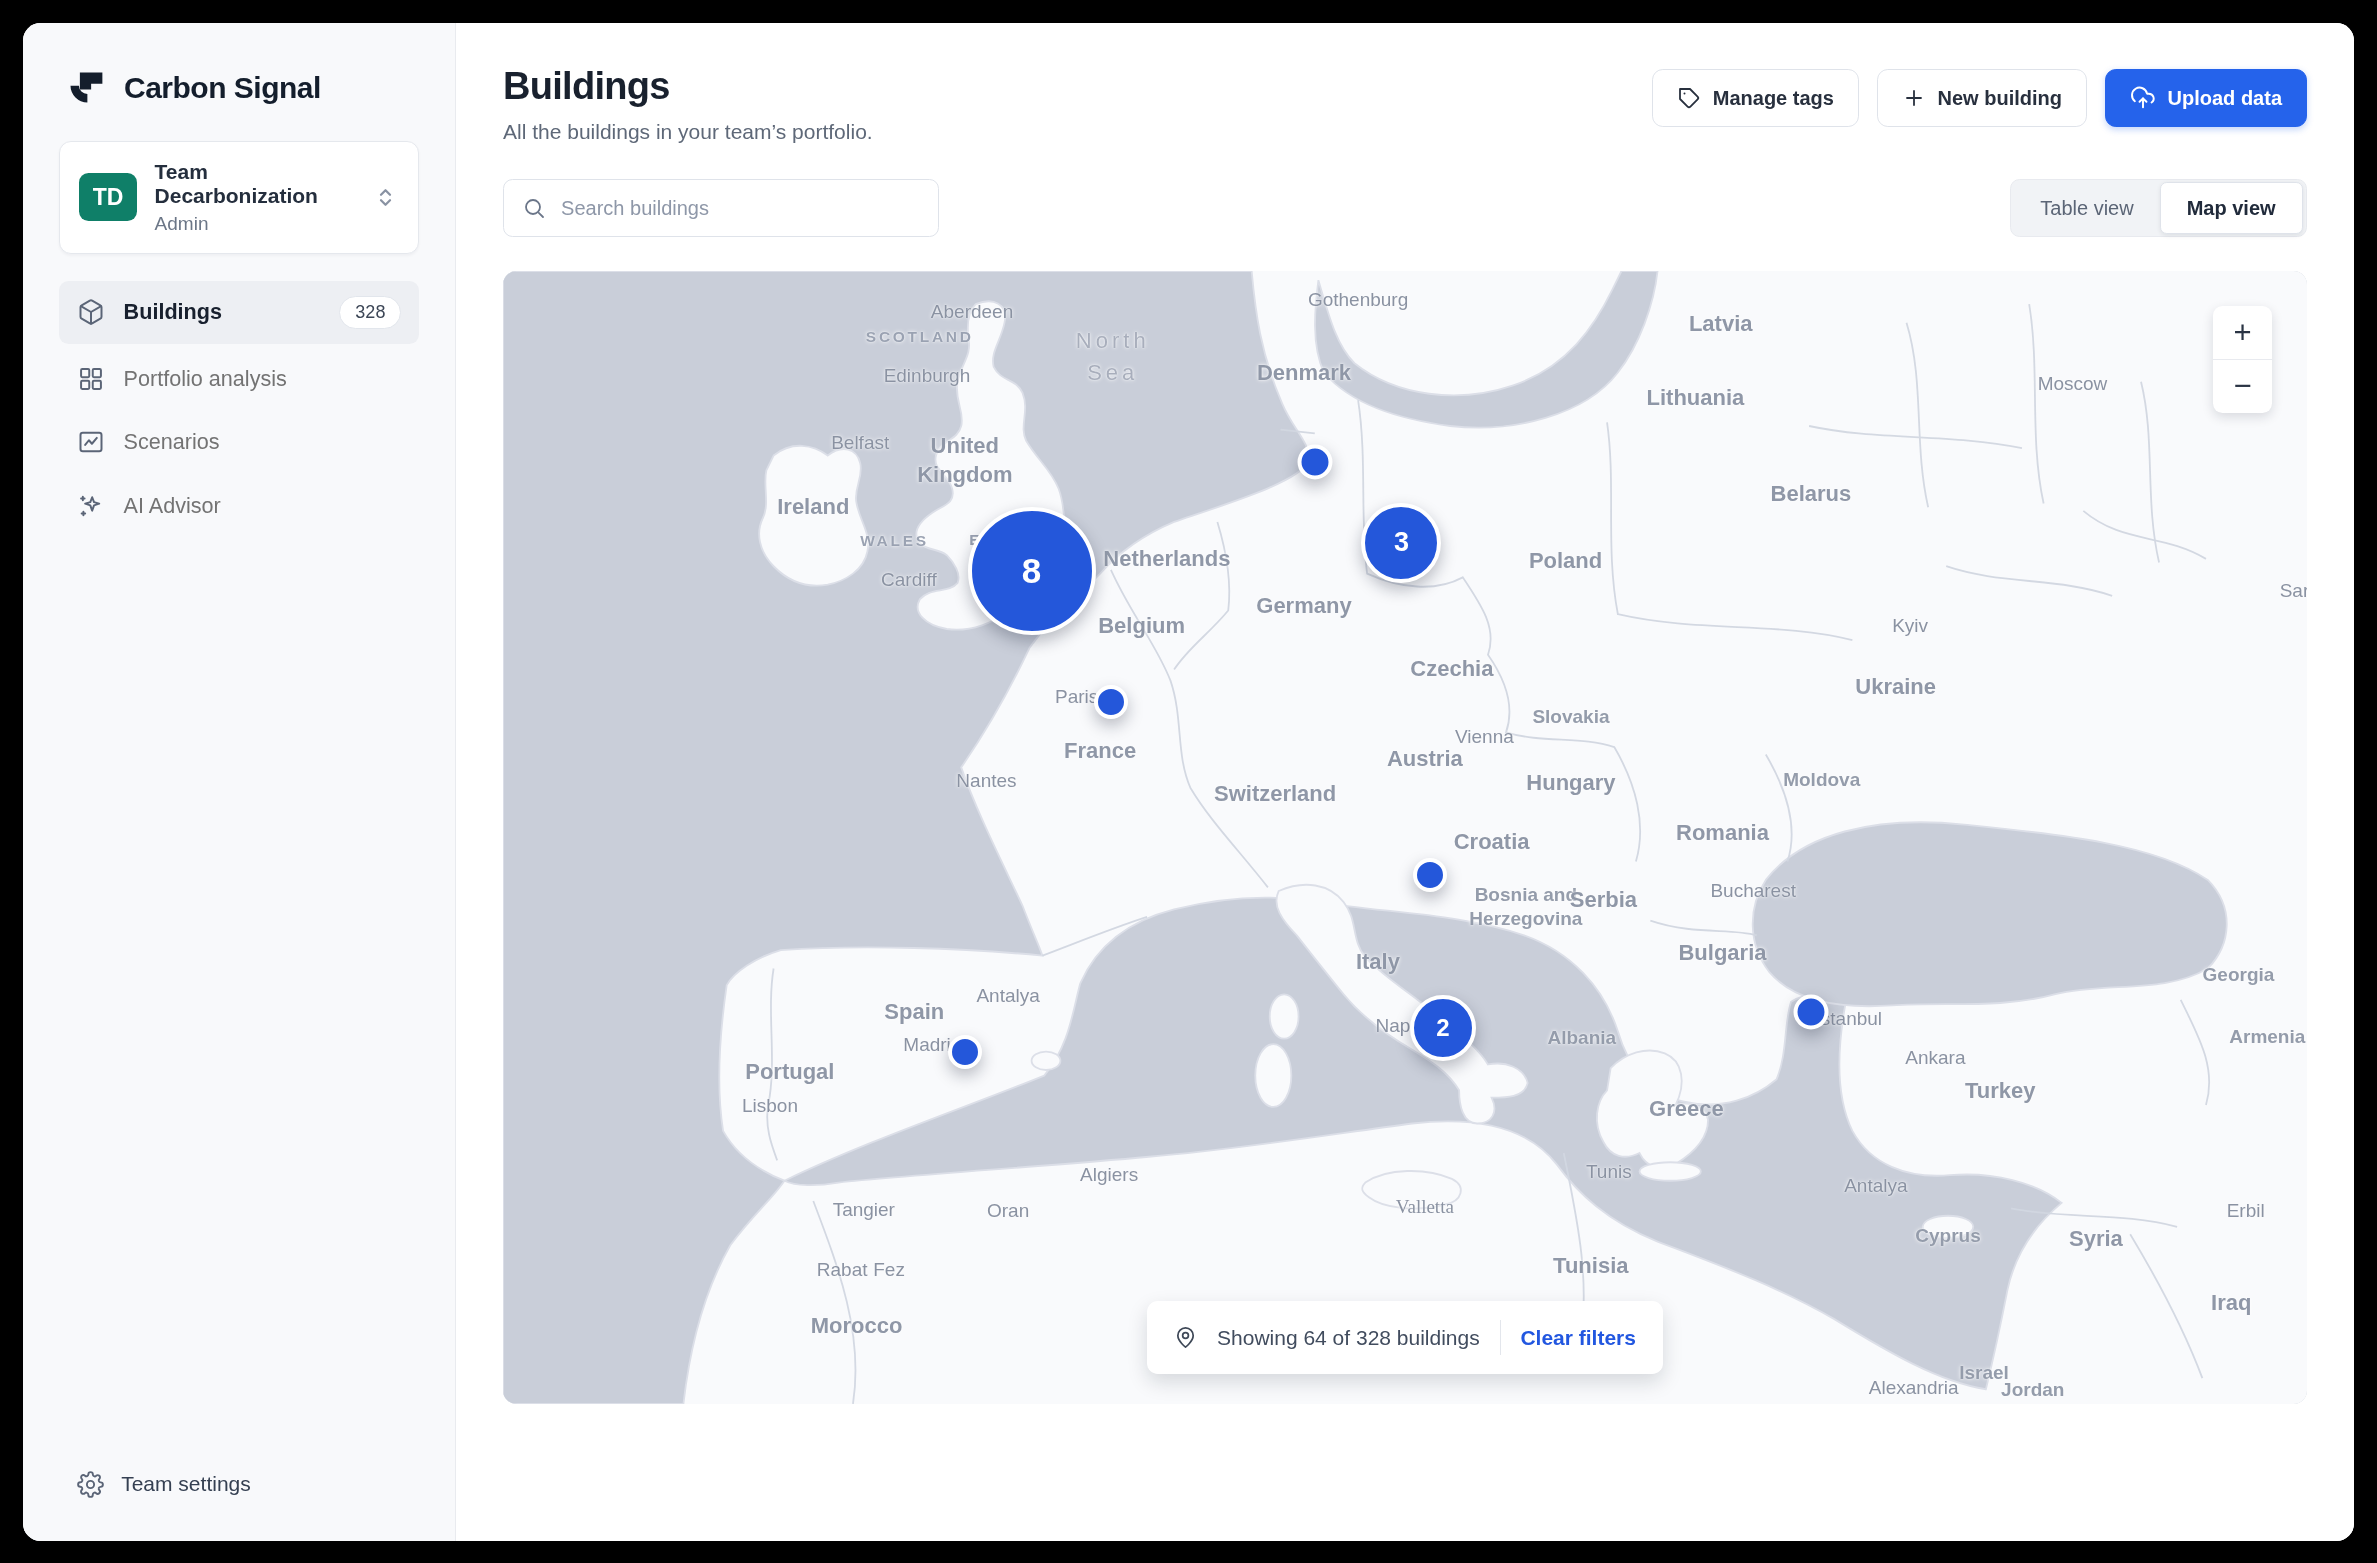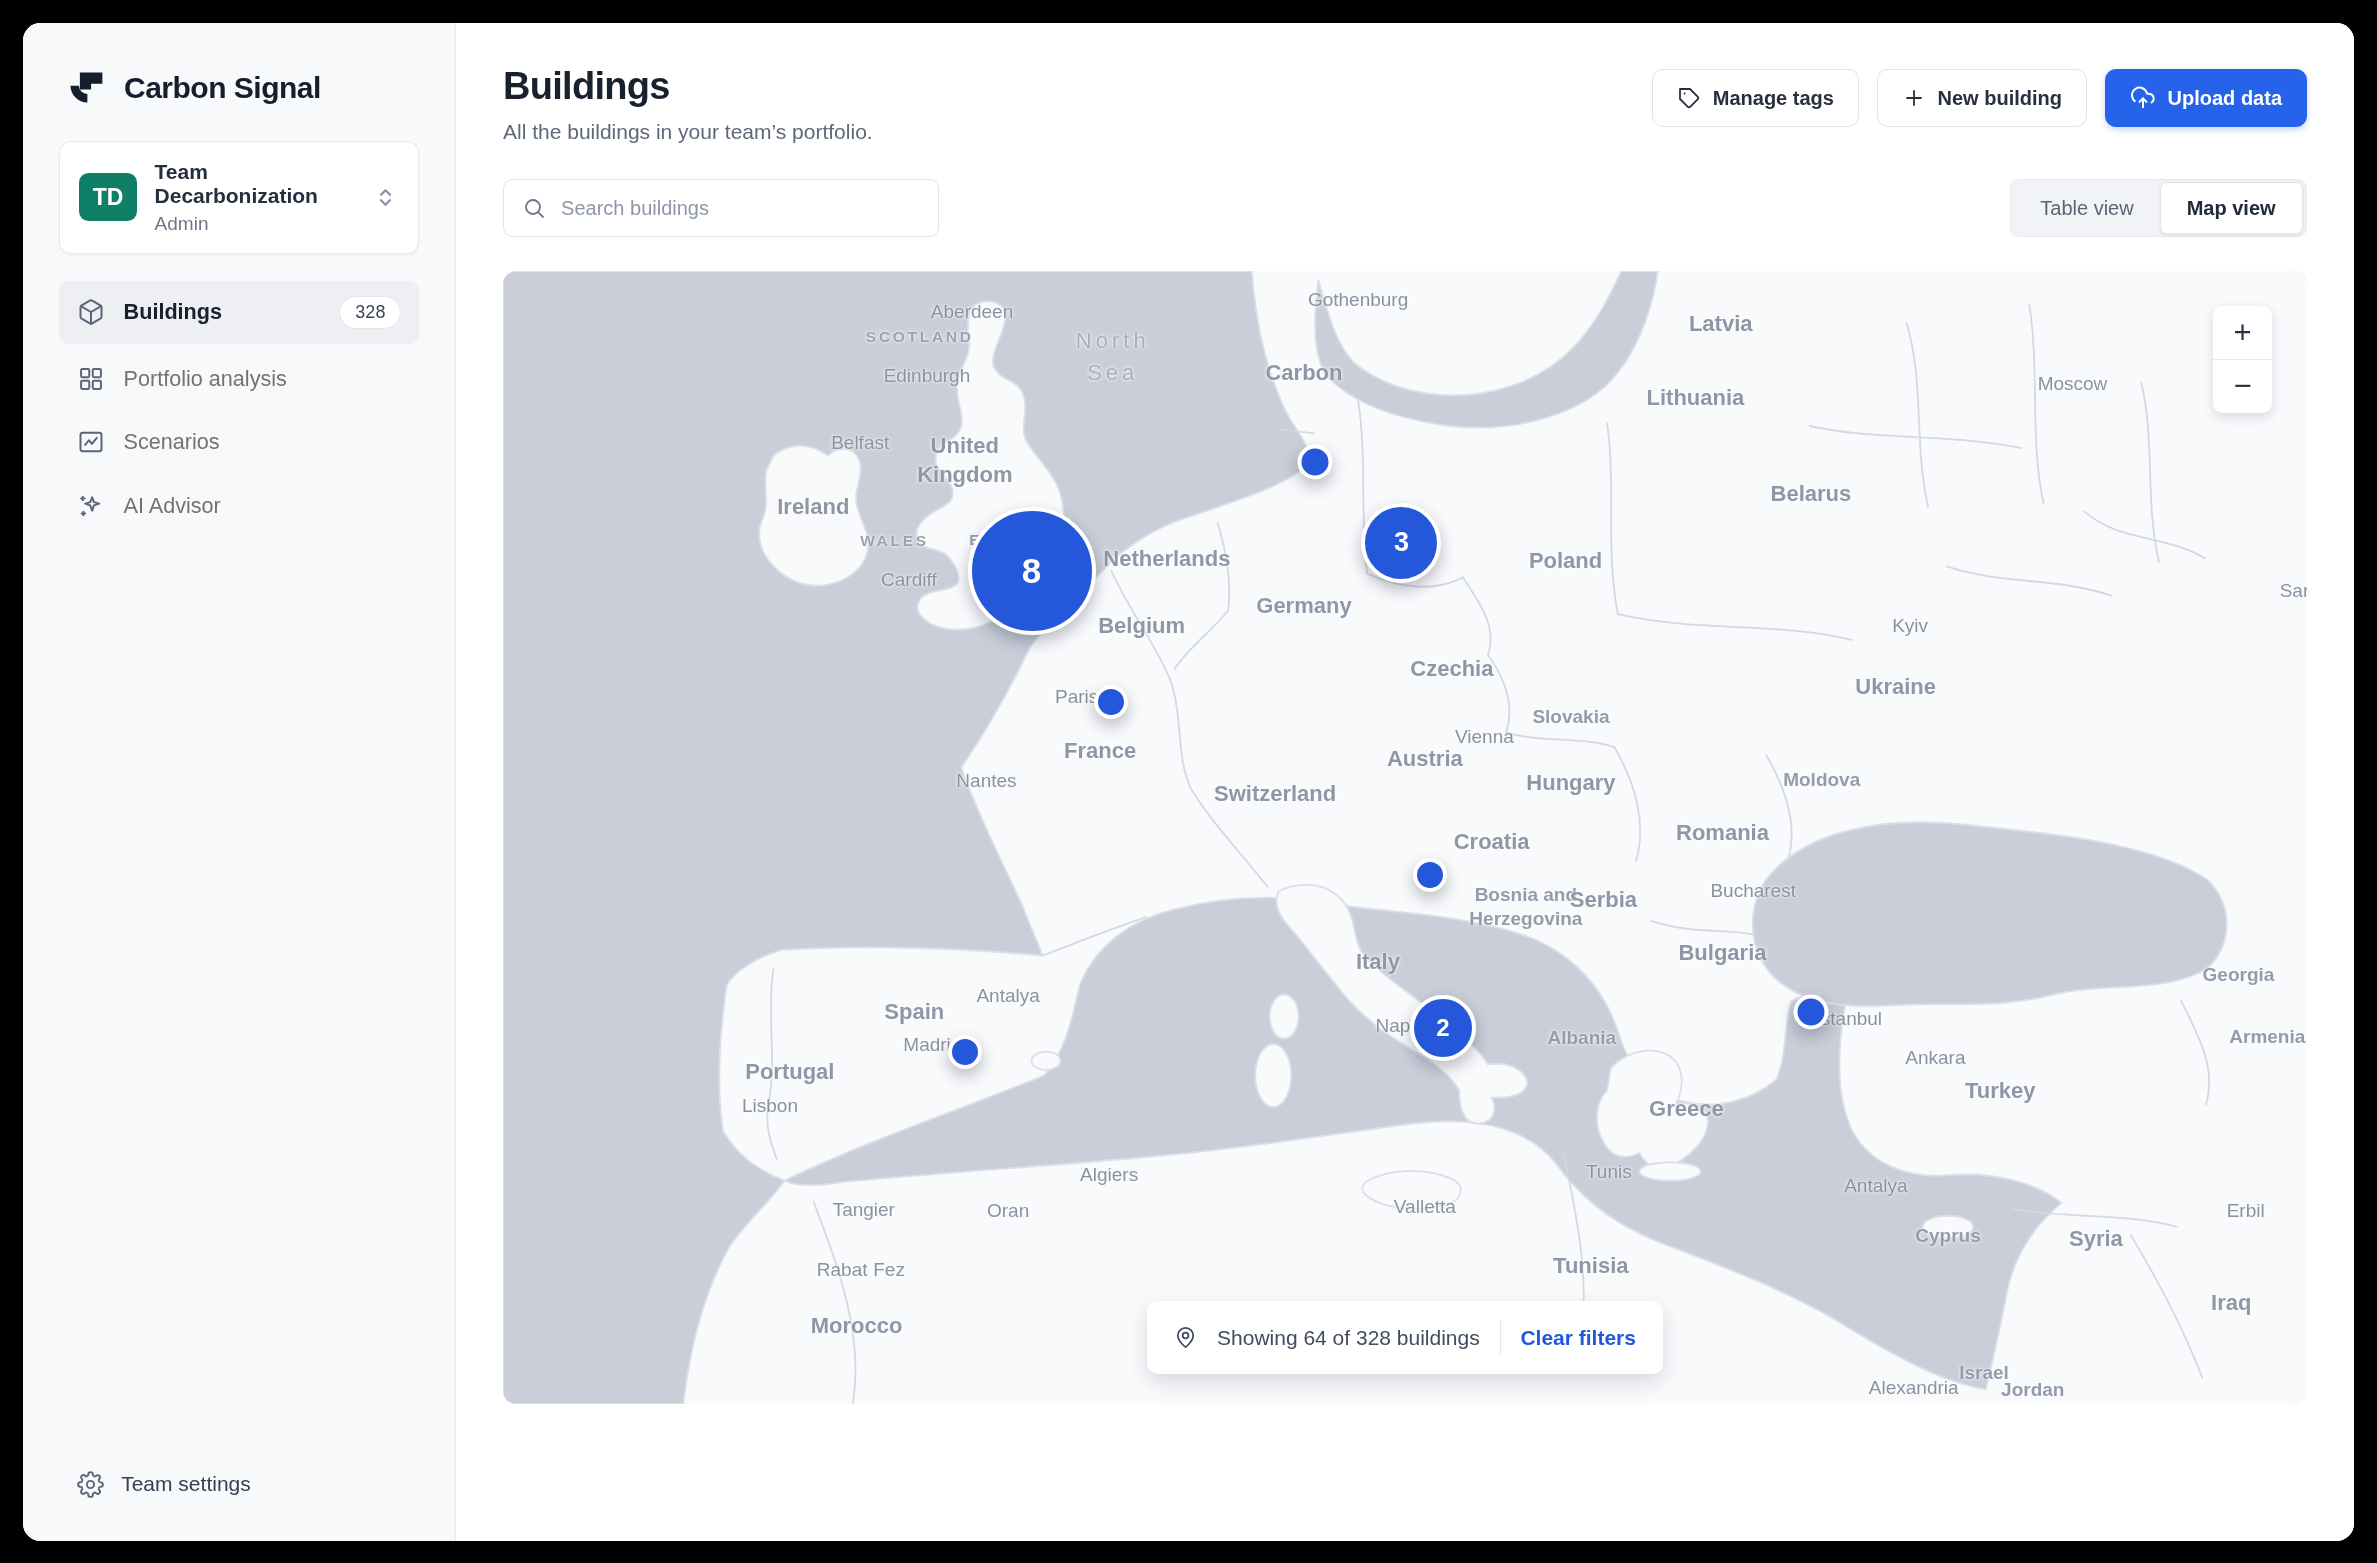--- a/index.html
+++ b/index.html
@@ -278,21 +278,21 @@
             </g>
           </svg>
 
           <div id="map-labels">
               <span class="lbl lbl-city" style="left: 47.4%; top: 2.6%;">Gothenburg</span>
               <span class="lbl lbl-city" style="left: 26%; top: 3.6%;">Aberdeen</span>
               <span class="lbl lbl-region" style="left: 23.1%; top: 5.8%;">SCOTLAND</span>
               <span class="lbl lbl-sea" style="left: 33.8%; top: 7.6%;">North
 Sea</span>
               <span class="lbl lbl-city" style="left: 23.5%; top: 9.3%;">Edinburgh</span>
-              <span class="lbl lbl-country" style="left: 44.4%; top: 9%;">Carbon</span>
+              <span class="lbl lbl-country" style="left: 44.4%; top: 9%;">Denmark</span>
               <span class="lbl lbl-country" style="left: 67.5%; top: 4.7%;">Latvia</span>
               <span class="lbl lbl-country" style="left: 66.1%; top: 11.2%;">Lithuania</span>
               <span class="lbl lbl-city" style="left: 87%; top: 10%;">Moscow</span>
               <span class="lbl lbl-city" style="left: 19.8%; top: 15.2%;">Belfast</span>
               <span class="lbl lbl-country" style="left: 25.6%; top: 16.8%;">United
 Kingdom</span>
               <span class="lbl lbl-country" style="left: 17.2%; top: 20.8%;">Ireland</span>
               <span class="lbl lbl-country" style="left: 72.5%; top: 19.7%;">Belarus</span>
               <span class="lbl lbl-country" style="left: 58.9%; top: 25.6%;">Poland</span>
               <span class="lbl lbl-region" style="left: 21.7%; top: 23.8%;">WALES</span>
@@ -333,21 +333,21 @@
               <span class="lbl lbl-country-sm" style="left: 96.2%; top: 62.1%;">Georgia</span>
               <span class="lbl lbl-country-sm" style="left: 97.8%; top: 67.6%;">Armenia</span>
               <span class="lbl lbl-city" style="left: 79.4%; top: 69.5%;">Ankara</span>
               <span class="lbl lbl-country" style="left: 83%; top: 72.4%;">Turkey</span>
               <span class="lbl lbl-country" style="left: 65.6%; top: 74%;">Greece</span>
               <span class="lbl lbl-city" style="left: 76.1%; top: 80.8%;">Antalya</span>
               <span class="lbl lbl-city" style="left: 33.6%; top: 79.8%;">Algiers</span>
               <span class="lbl lbl-city" style="left: 61.3%; top: 79.5%;">Tunis</span>
               <span class="lbl lbl-city" style="left: 28%; top: 83%;">Oran</span>
               <span class="lbl lbl-city" style="left: 20%; top: 82.9%;">Tangier</span>
-              <span class="lbl lbl-city" style="left: 51.1%; top: 82.6%;">Valletta</span>
+              <span class="lbl lbl-city" style="left: 51.1%; top: 82.6%; font-family: Liberation Serif, serif;">Valletta</span>
               <span class="lbl lbl-country-sm" style="left: 80.1%; top: 85.2%;">Cyprus</span>
               <span class="lbl lbl-country" style="left: 88.3%; top: 85.4%;">Syria</span>
               <span class="lbl lbl-city" style="left: 96.6%; top: 83%;">Erbil</span>
               <span class="lbl lbl-city" style="left: 18.8%; top: 88.2%;">Rabat</span>
               <span class="lbl lbl-city" style="left: 21.4%; top: 88.2%;">Fez</span>
               <span class="lbl lbl-country" style="left: 60.3%; top: 87.8%;">Tunisia</span>
               <span class="lbl lbl-country" style="left: 95.8%; top: 91.1%;">Iraq</span>
               <span class="lbl lbl-country" style="left: 19.6%; top: 93.1%;">Morocco</span>
               <span class="lbl lbl-country-sm" style="left: 82.1%; top: 97.3%;">Israel</span>
               <span class="lbl lbl-country-sm" style="left: 84.8%; top: 98.8%; text-align: right;">Jordan</span>

